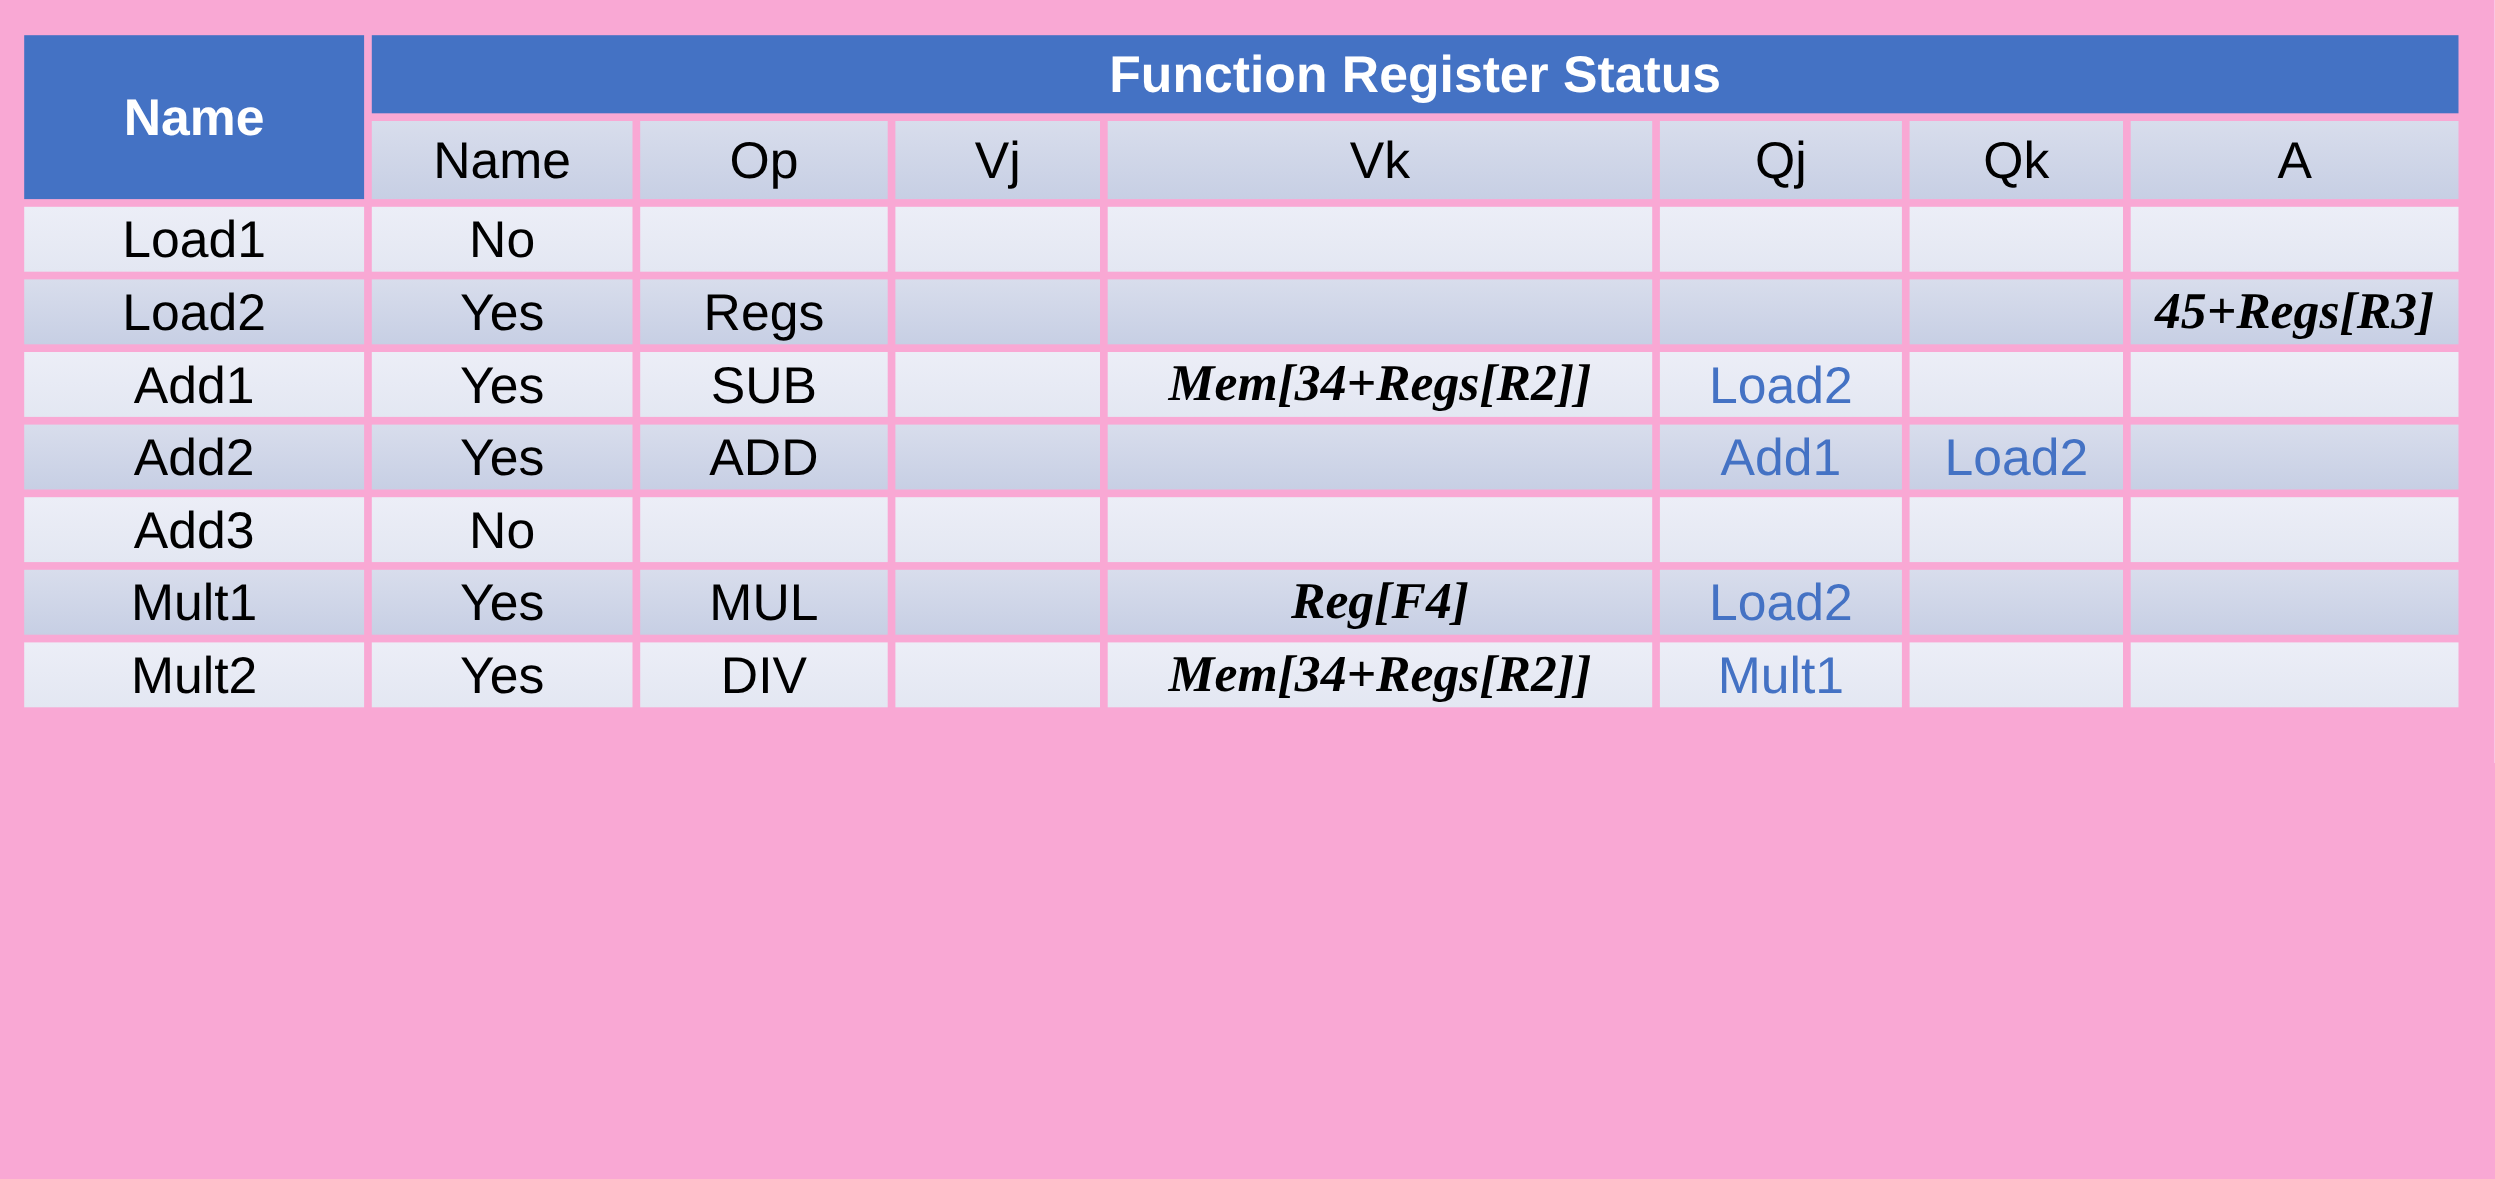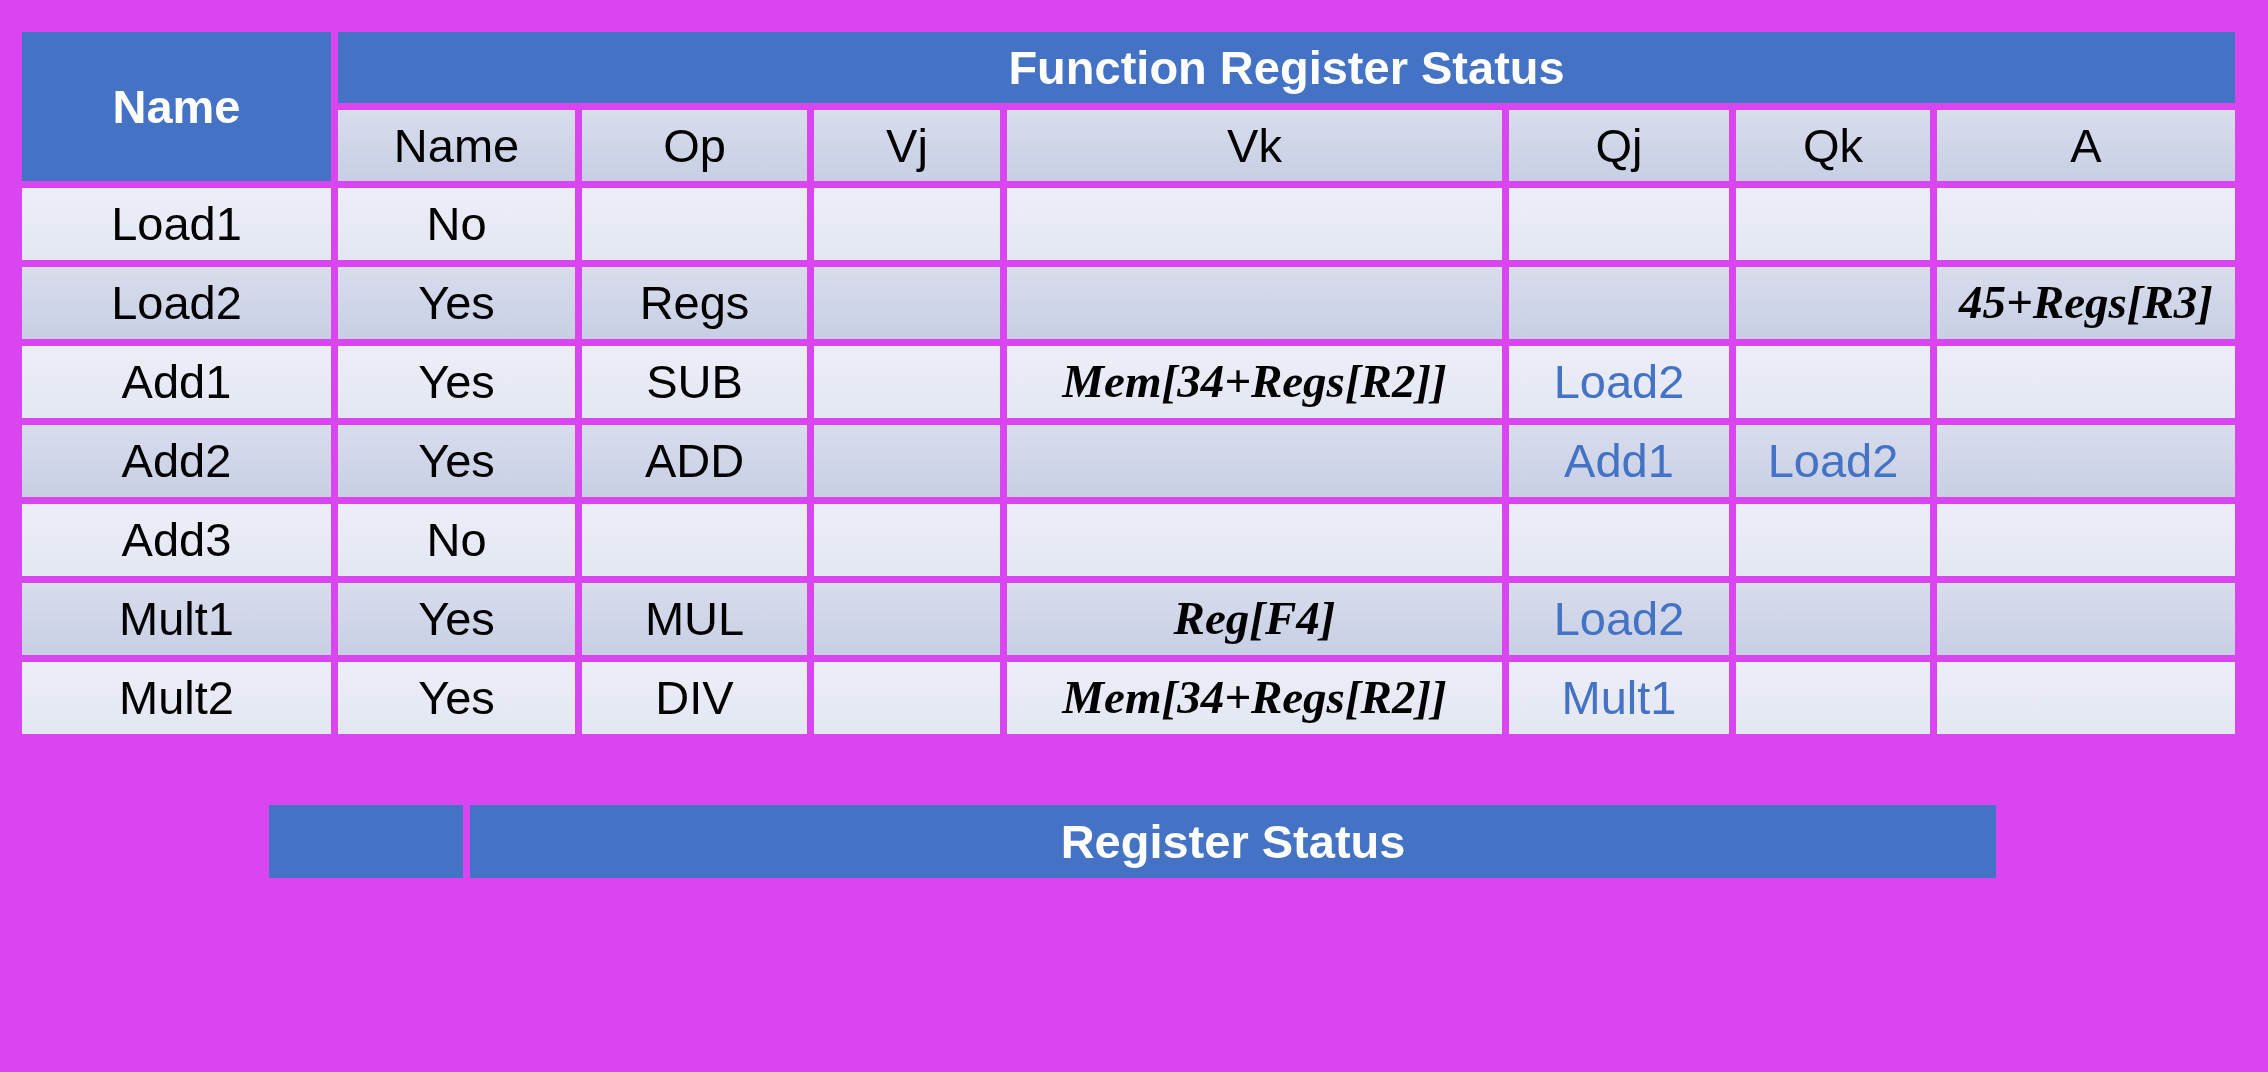--- a/index.html
+++ b/index.html
@@ -4,21 +4,21 @@
 <style>
   html, body {
     margin: 0;
     padding: 0;
     background: #ffffff;
   }
   .stage {
     position: relative;
     width: 2268px;
     height: 1072px;
-    background: #d946ef;
+    background: #f9a8d4;
     font-family: "Liberation Sans", sans-serif;
     color: #000000;
   }
   table.pp {
     position: absolute;
     border-collapse: separate;
     border-spacing: 7px;
     table-layout: fixed;
   }
   table.pp td {
@@ -61,21 +61,21 @@
     font-style: italic;
   }
   td.qref {
     color: #4472C4;
   }
   #fc-table {
     left: 15px;
     top: 25px;
     width: 2227px;
   }
-  #fc-table tr { height: 72px; }
+  #fc-table tr { height: 59px; }
   #fc-table tr.hdr, #fc-table tr.subhdr { height: 71px; }
   #reg-table {
     left: 262px;
     top: 798px;
     width: 1741px;
   }
   #reg-table tr { height: 73px; }
 </style>
 </head>
 <body>
@@ -195,20 +195,16 @@
         <col style="width:189px">
         <col style="width:219px">
         <col style="width:138px">
       <col style="width:189px">
         <col style="width:193px">
         <col style="width:186px">
         <col style="width:189px">
       <col style="width:174px">
     </colgroup>
     <tbody>
-      <tr>
-        <td class="hd-blue"></td>
-        <td class="hd-blue" colspan="8">Register Status</td>
-      </tr>
     </tbody>
   </table>
 
 </div>
 
 </body></html>

